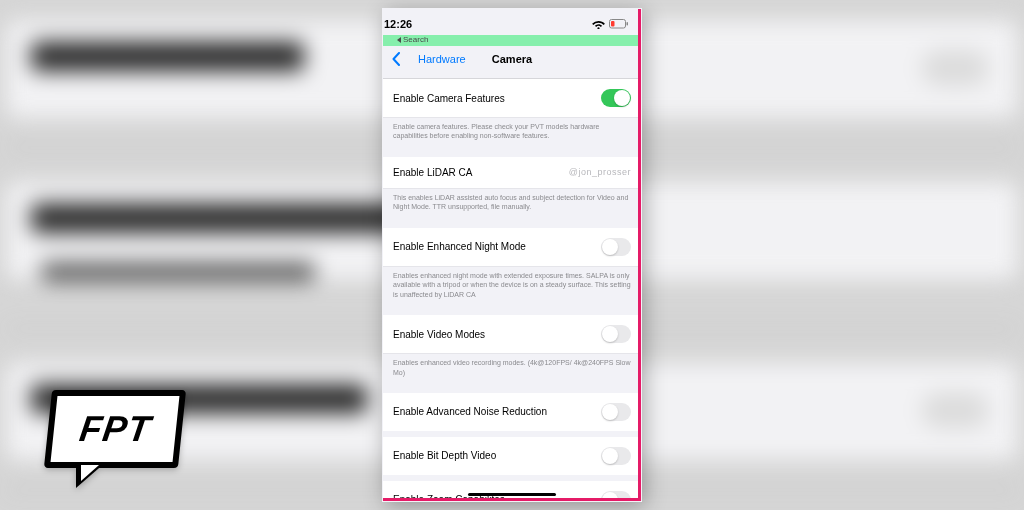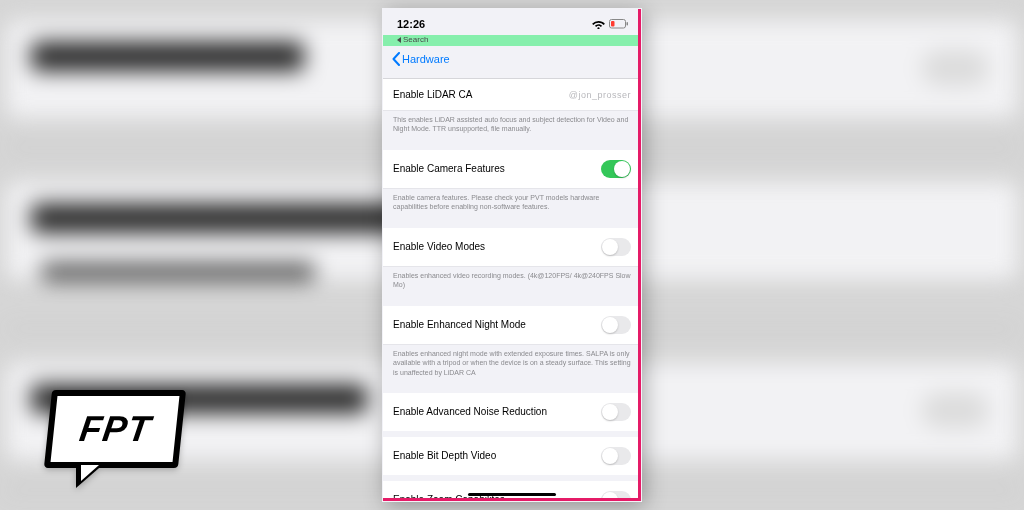--- a/index.html
+++ b/index.html
@@ -136,21 +136,21 @@
     pointer-events: none;
     left: 0; right: 0; bottom: 0;
     height: 3px;
     background: #e51b67;
     z-index: 40;
   }
 
   
   .statusbar {
     height: 22px;
-    padding: 4px 12px 0 14px;
+    padding: 4px 12px 0 1px;
     display: flex;
     align-items: center;
     justify-content: space-between;
     font-size: 11px;
     font-weight: 600;
     background: #f2f2f7;
   }
   .status-right { display: flex; align-items: center; gap: 4px; }
   .status-right svg { display: block; }
 
@@ -177,21 +177,21 @@
     align-items: center;
     padding: 0 8px 6px 8px;
     background: #f2f2f7;
     border-bottom: 1px solid #d6d6da;
   }
   .navbar .back {
     display: flex;
     align-items: center;
     color: #007aff;
     font-size: 11px;
-    gap: 1px;
+    gap: 17px;
   }
   .navbar .back svg { display: block; }
   .navbar .title {
     position: absolute;
     left: 0; right: 0;
     text-align: center;
     font-size: 11px;
     font-weight: 600;
     color: #000;
     pointer-events: none;
@@ -305,56 +305,57 @@
       <span>Search</span>
     </div>
 
     <div class="navbar">
       <div class="back">
         <svg width="10" height="14" viewBox="0 0 10 14">
             <path d="M8 1 2.5 7 8 13" fill="none" stroke="#007aff" stroke-width="2" stroke-linecap="round" stroke-linejoin="round"></path>
           </svg>
         <span>Hardware</span>
       </div>
+      <div class="title">Camera</div>
     </div>
 
     <div class="list" id="list">
+        <div class="group">
+          <div class="cell">
+            <span class="label">Enable Camera Features</span>
+            <div class="switch on">
+              <div class="knob"></div>
+            </div>
+          </div>
+          <div class="footer">Enable camera features. Please check your PVT models hardware capabilities before enabling non-software features.</div>
+        </div>
         <div class="group">
           <div class="cell">
             <span class="label">Enable LiDAR CA</span>
             <span class="watermark">@jon_prosser</span>
           </div>
           <div class="footer">This enables LiDAR assisted auto focus and subject detection for Video and Night Mode. TTR unsupported, file manually.</div>
         </div>
         <div class="group">
           <div class="cell">
-            <span class="label">Enable Camera Features</span>
-            <div class="switch on">
-              <div class="knob"></div>
-            </div>
-          </div>
-          <div class="footer">Enable camera features. Please check your PVT models hardware capabilities before enabling non-software features.</div>
+            <span class="label">Enable Enhanced Night Mode</span>
+            <div class="switch">
+              <div class="knob"></div>
+            </div>
+          </div>
+          <div class="footer">Enables enhanced night mode with extended exposure times. SALPA is only available with a tripod or when the device is on a steady surface. This setting is unaffected by LiDAR CA</div>
         </div>
         <div class="group">
           <div class="cell">
             <span class="label">Enable Video Modes</span>
             <div class="switch">
               <div class="knob"></div>
             </div>
           </div>
           <div class="footer">Enables enhanced video recording modes. (4k@120FPS/ 4k@240FPS Slow Mo)</div>
-        </div>
-        <div class="group">
-          <div class="cell">
-            <span class="label">Enable Enhanced Night Mode</span>
-            <div class="switch">
-              <div class="knob"></div>
-            </div>
-          </div>
-          <div class="footer">Enables enhanced night mode with extended exposure times. SALPA is only available with a tripod or when the device is on a steady surface. This setting is unaffected by LiDAR CA</div>
         </div>
         <div class="group">
           <div class="cell">
             <span class="label">Enable Advanced Noise Reduction</span>
             <div class="switch">
               <div class="knob"></div>
             </div>
           </div>
         </div>
         <div class="group">

